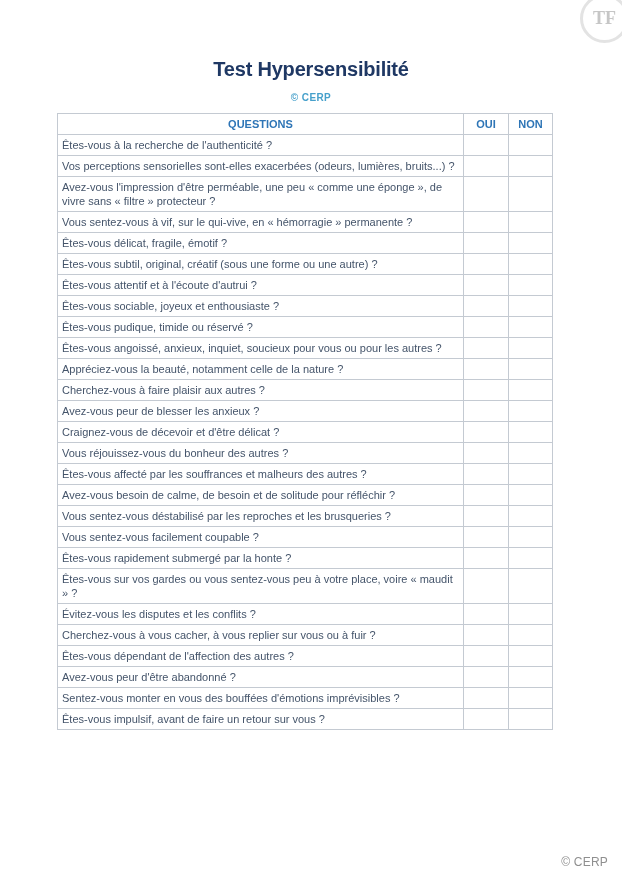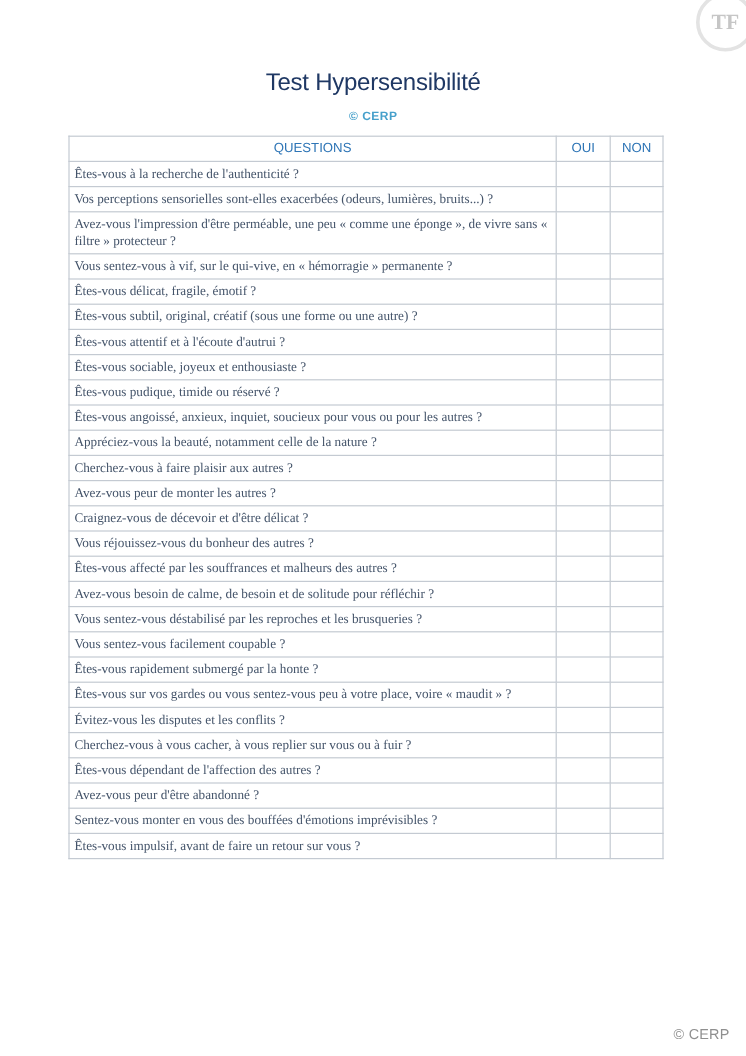--- a/index.html
+++ b/index.html
@@ -25,21 +25,21 @@
     width:49px;height:49px;border-radius:50%;
     background:#fff;border:3px solid var(--watermark-ring);
     display:flex;align-items:center;justify-content:center;
     color:var(--watermark-color);
     font-family:"Liberation Serif",serif;
     font-weight:bold;font-size:18px;letter-spacing:0px;
   }
   .title{
     position:absolute;top:58px;left:0;width:100%;
     text-align:center;
-    font-size:20px;font-weight:400;
+    font-size:20px;font-weight:700;
     color:var(--title-color);
     letter-spacing:-0.2px;
   }
   .subtitle{
     position:absolute;top:92px;left:0;width:100%;
     text-align:center;
     font-size:10px;font-weight:700;
     color:var(--subtitle-color);
     letter-spacing:0.4px;
   }
@@ -48,36 +48,35 @@
     width:495px;
     border-collapse:collapse;
     table-layout:fixed;
   }
   table.quiz th,table.quiz td{
     border:1px solid var(--border-color);
     vertical-align:top;
   }
   table.quiz th{
     color:var(--header-text);
-    font-weight:400;
+    font-weight:700;
     font-size:11px;
     line-height:14px;
     padding:3px 2px;
     text-align:center;
   }
   col.c-q{width:406px;}
   col.c-oui{width:45px;}
   col.c-non{width:44px;}
   td.q{
     color:var(--question-text);
     font-size:11px;
     line-height:14px;
     padding:3px 3px 3px 4px;
     text-align:left;
-    font-family:Liberation Serif, serif;
   }
   td.ans{
     cursor:pointer;
     height:20px;
   }
   .footer{
     position:absolute;right:14px;bottom:11px;
     font-size:12px;
     color:var(--footer-text);
     letter-spacing:0.2px;
@@ -176,21 +175,21 @@
     <td class="ans"></td>
   </tr>
 
   <tr>
     <td class="q">Cherchez-vous à faire plaisir aux autres ?</td>
     <td class="ans"></td>
     <td class="ans"></td>
   </tr>
 
   <tr>
-    <td class="q">Avez-vous peur de monter les autres ?</td>
+    <td class="q">Avez-vous peur de blesser les anxieux ?</td>
     <td class="ans"></td>
     <td class="ans"></td>
   </tr>
 
   <tr>
     <td class="q">Craignez-vous de décevoir et d'être délicat ?</td>
     <td class="ans"></td>
     <td class="ans"></td>
   </tr>
 

